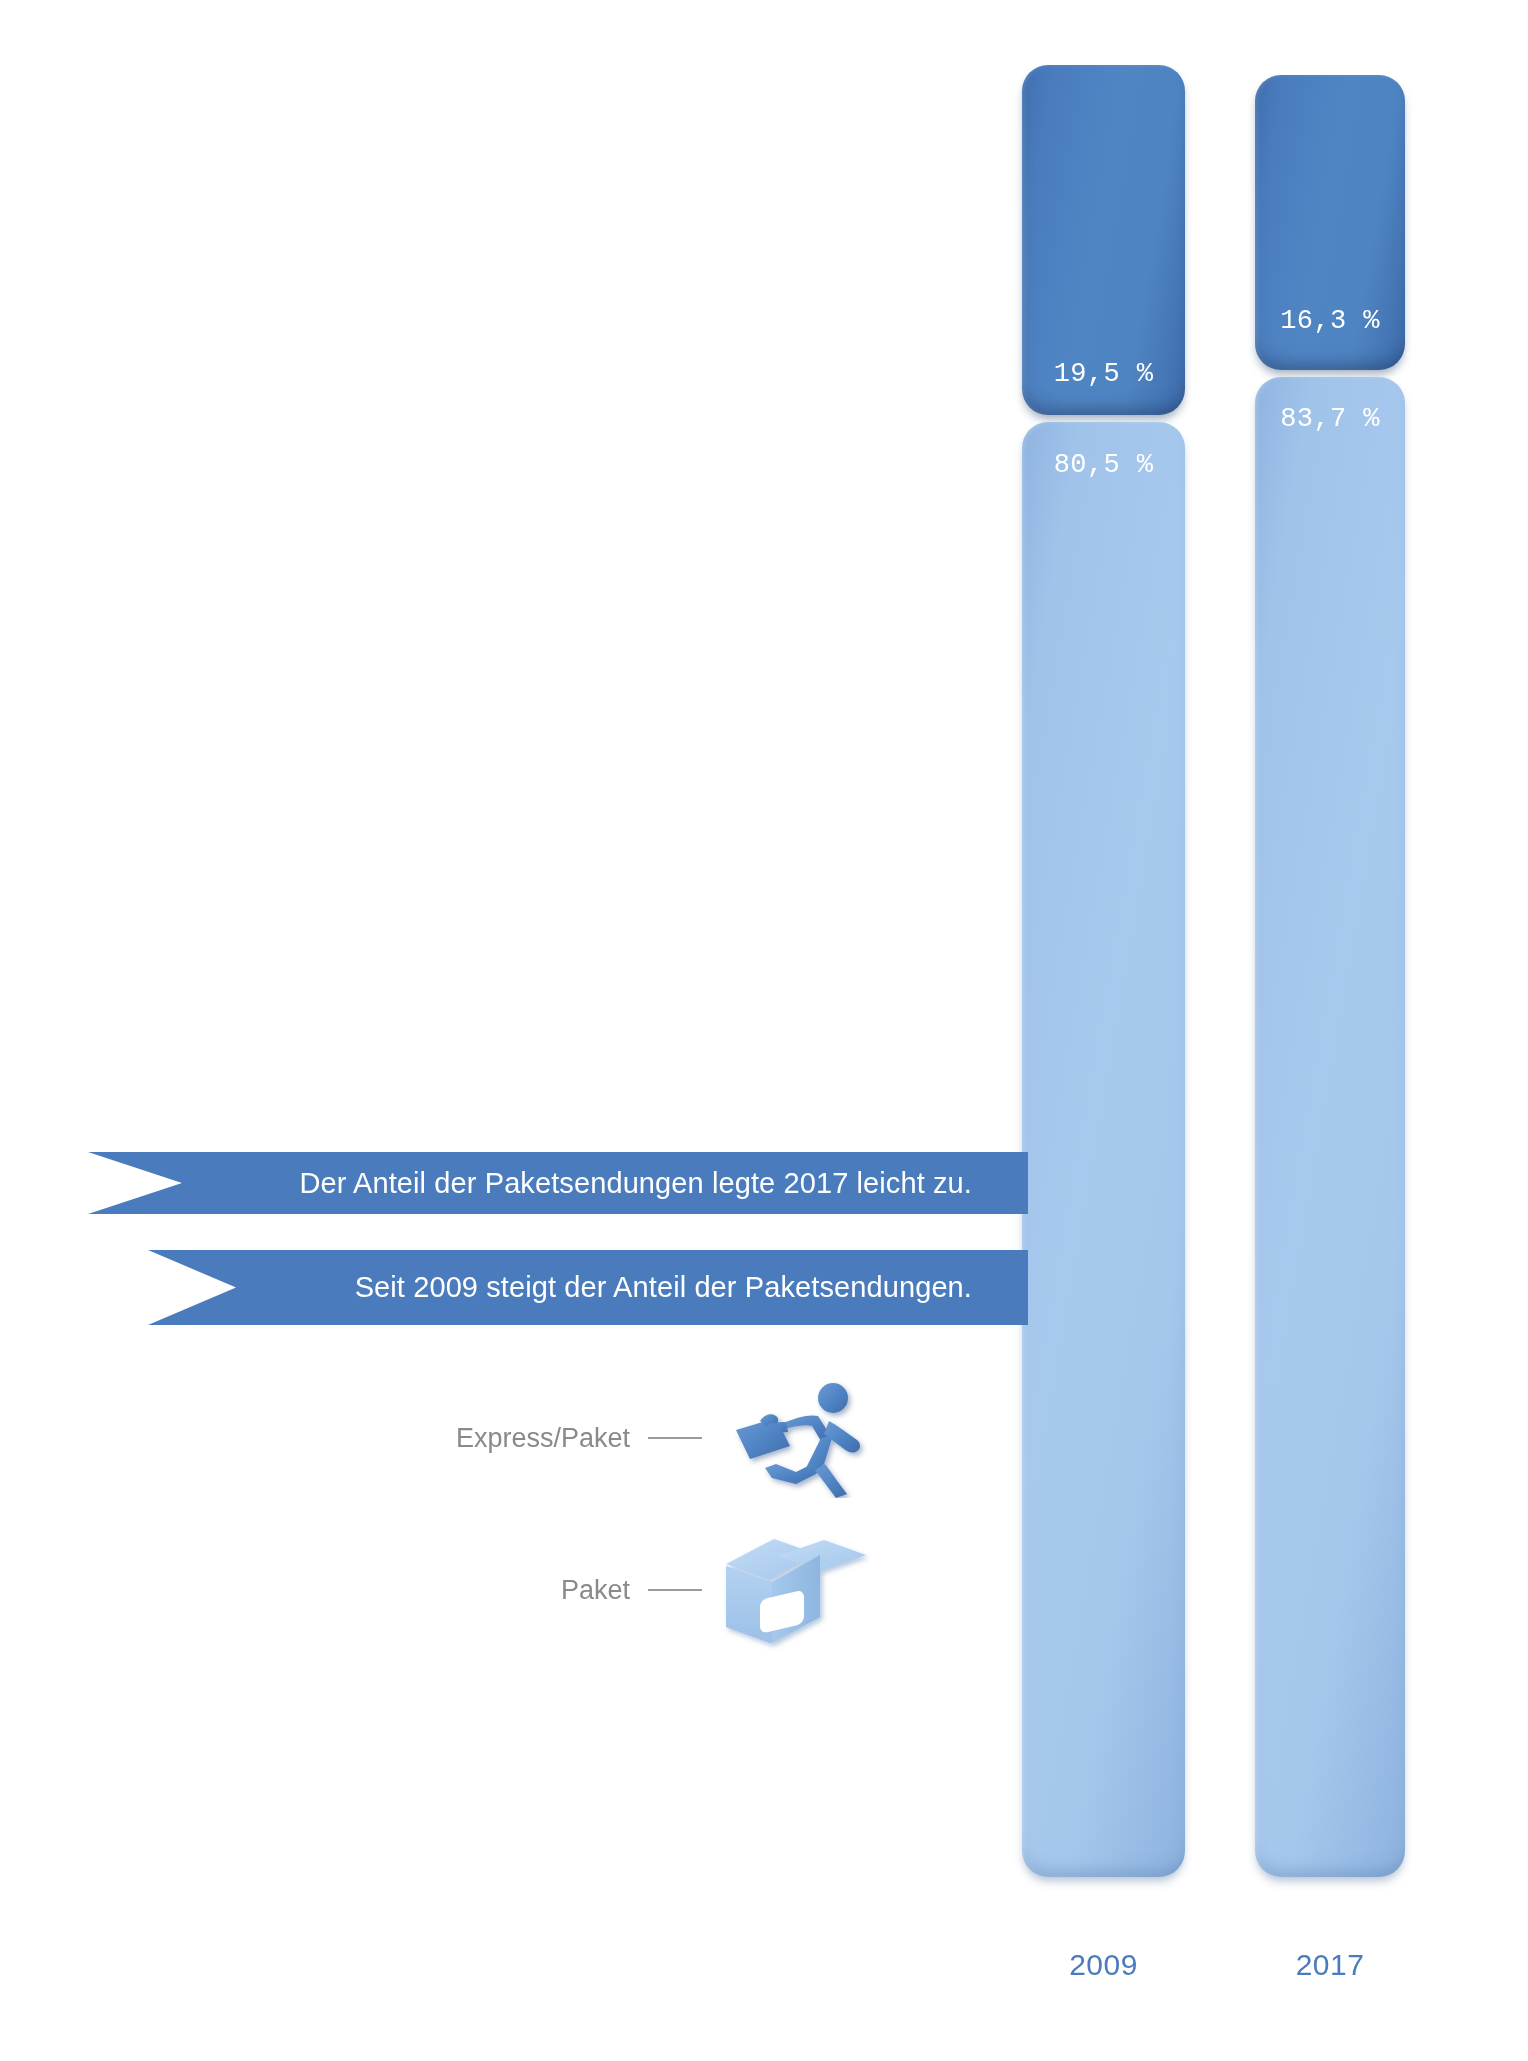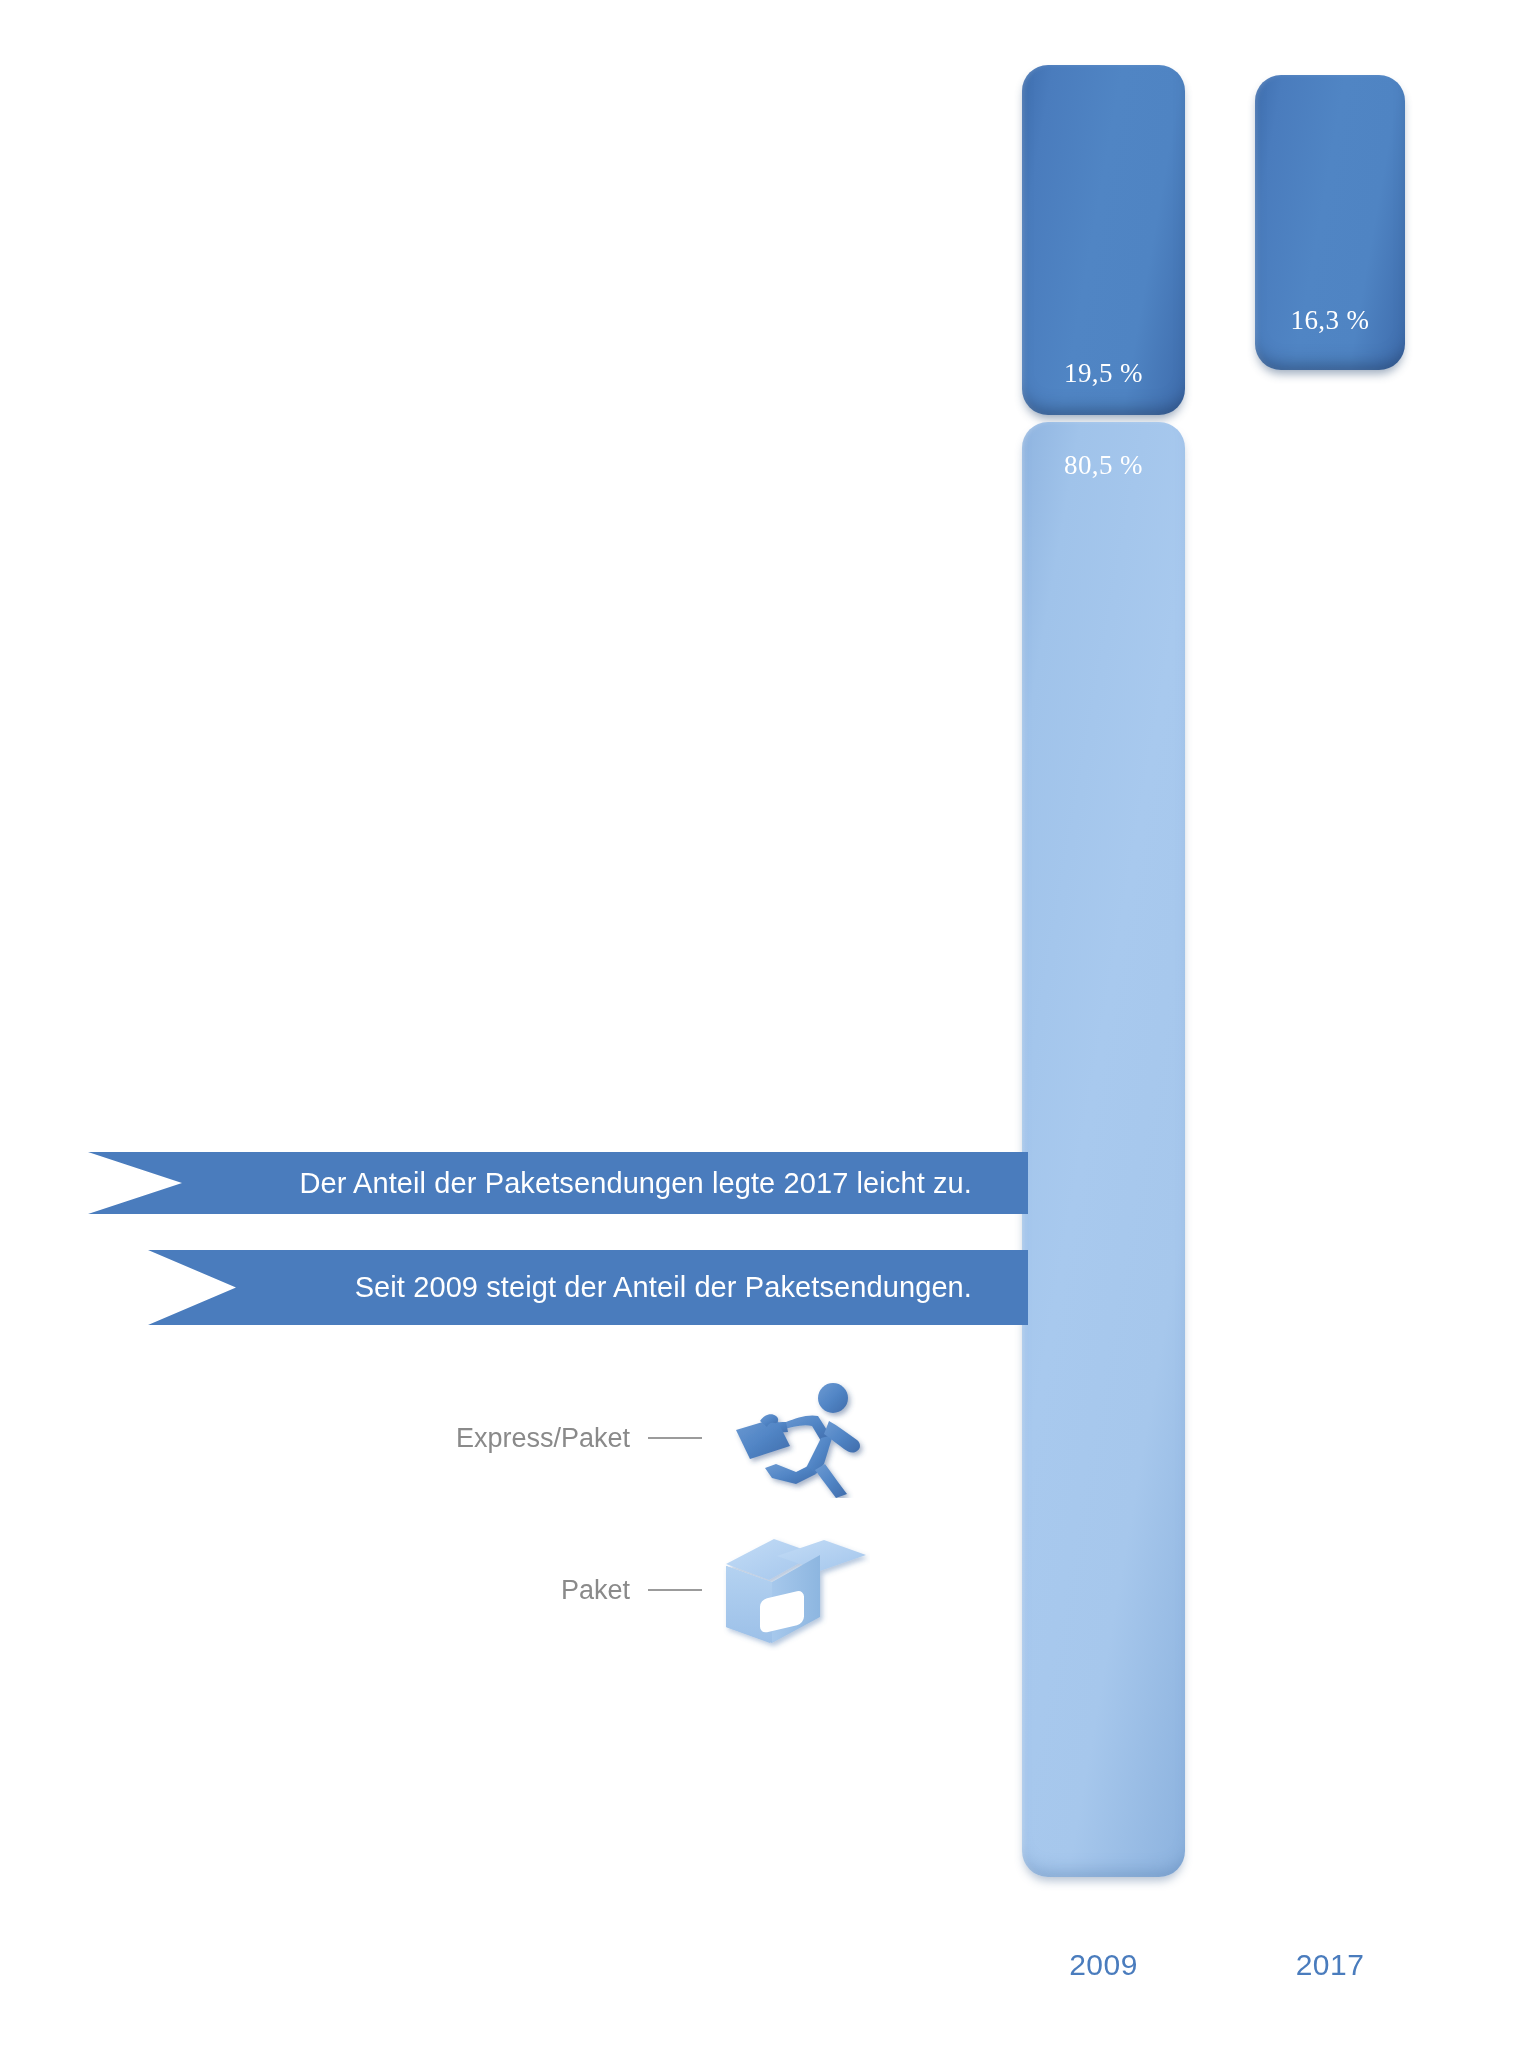--- a/index.html
+++ b/index.html
@@ -41,21 +41,21 @@
                 inset 3px 0 6px -3px rgba(255,255,255,0.45);
   }
   .bar-label {
     position: absolute;
     left: 0;
     width: 100%;
     text-align: center;
     color: #ffffff;
     font-size: 27px;
     letter-spacing: 0.4px;
-    font-family: Liberation Serif, serif;
+    font-family: Liberation Mono, monospace;
     pointer-events: none;
   }
   .year-label {
     position: absolute;
     text-align: center;
     color: #4a7cbd;
     font-size: 30px;
     font-family: "Liberation Sans", sans-serif;
     letter-spacing: 0.5px;
   }
@@ -124,20 +124,23 @@
   </div>
 
   <div class="year-label" style="left:1022px; top:1948px; width:163px;">2009</div>
 
   <div class="bar-col" style="left:1255px; top:75px; width:150px; height:1802px;">
 
     <div class="bar-seg dark" style="left:0; top:0; width:150px; height:295px;">
       <div class="bar-label" style="bottom:34px;">16,3 %</div>
     </div>
 
+    <div class="bar-seg light" style="left:0; top:302px; width:150px; height:1500px;">
+      <div class="bar-label" style="top:27px;">83,7 %</div>
+    </div>
   </div>
 
   <div class="year-label" style="left:1255px; top:1948px; width:150px;">2017</div>
 
   <div class="banner" style="left:88px; top:1128px; width:940px; height:62px;">
     <span class="banner-text">Der Anteil der Paketsendungen legte 2017 leicht zu.</span>
   </div>
 
   <div class="banner" style="left:148px; top:1226px; width:880px; height:75px;">
     <span class="banner-text">Seit 2009 steigt der Anteil der Paketsendungen.</span>

